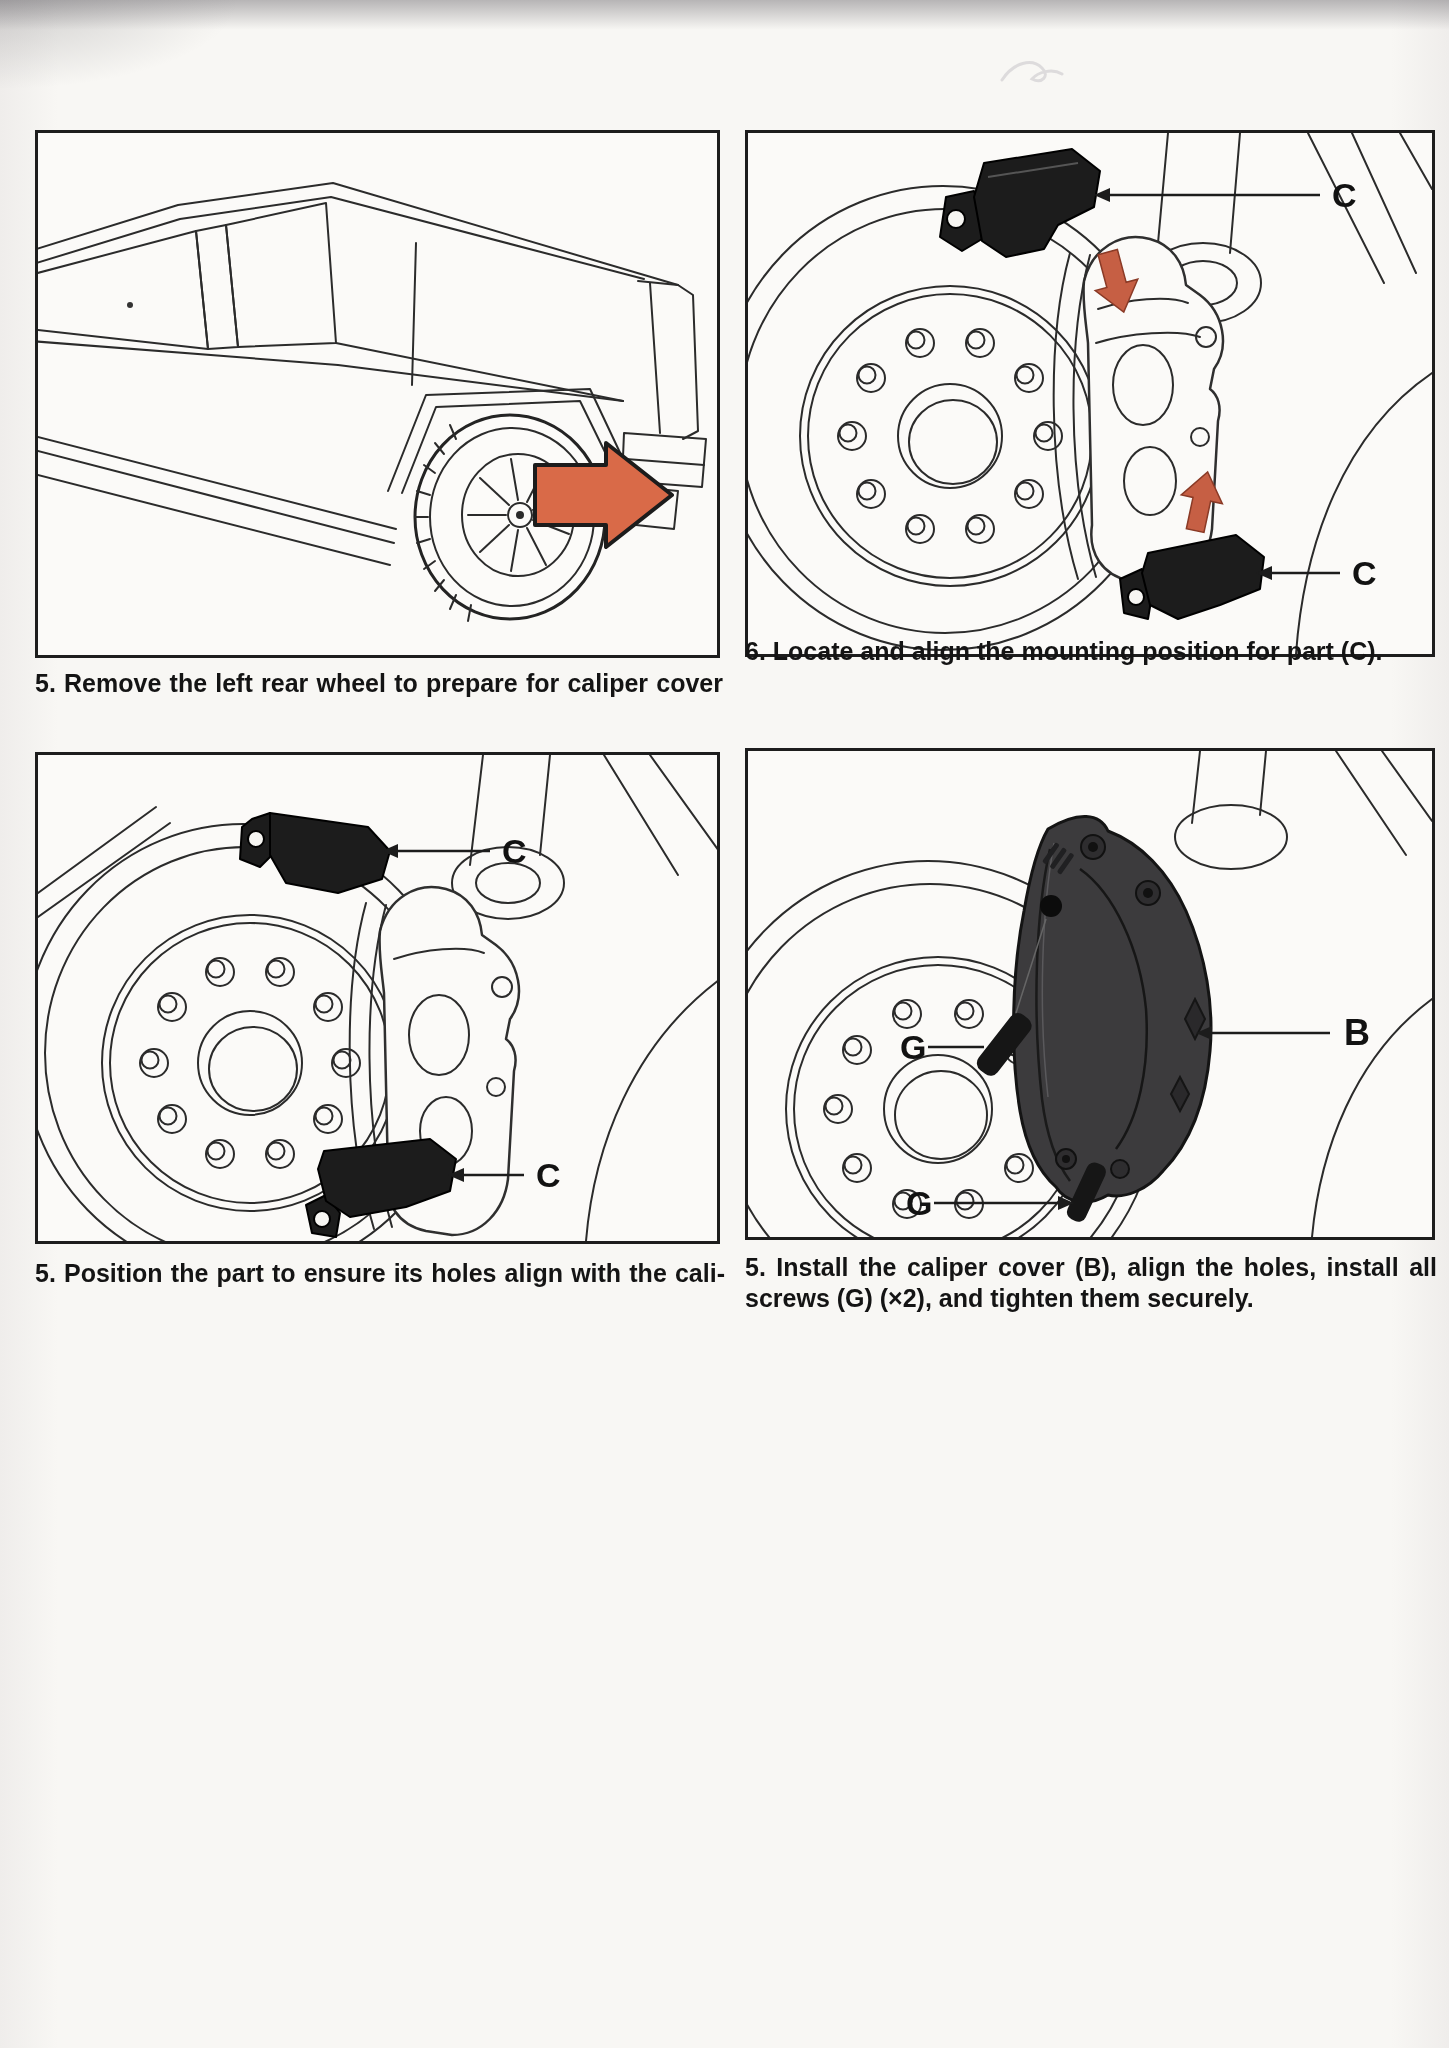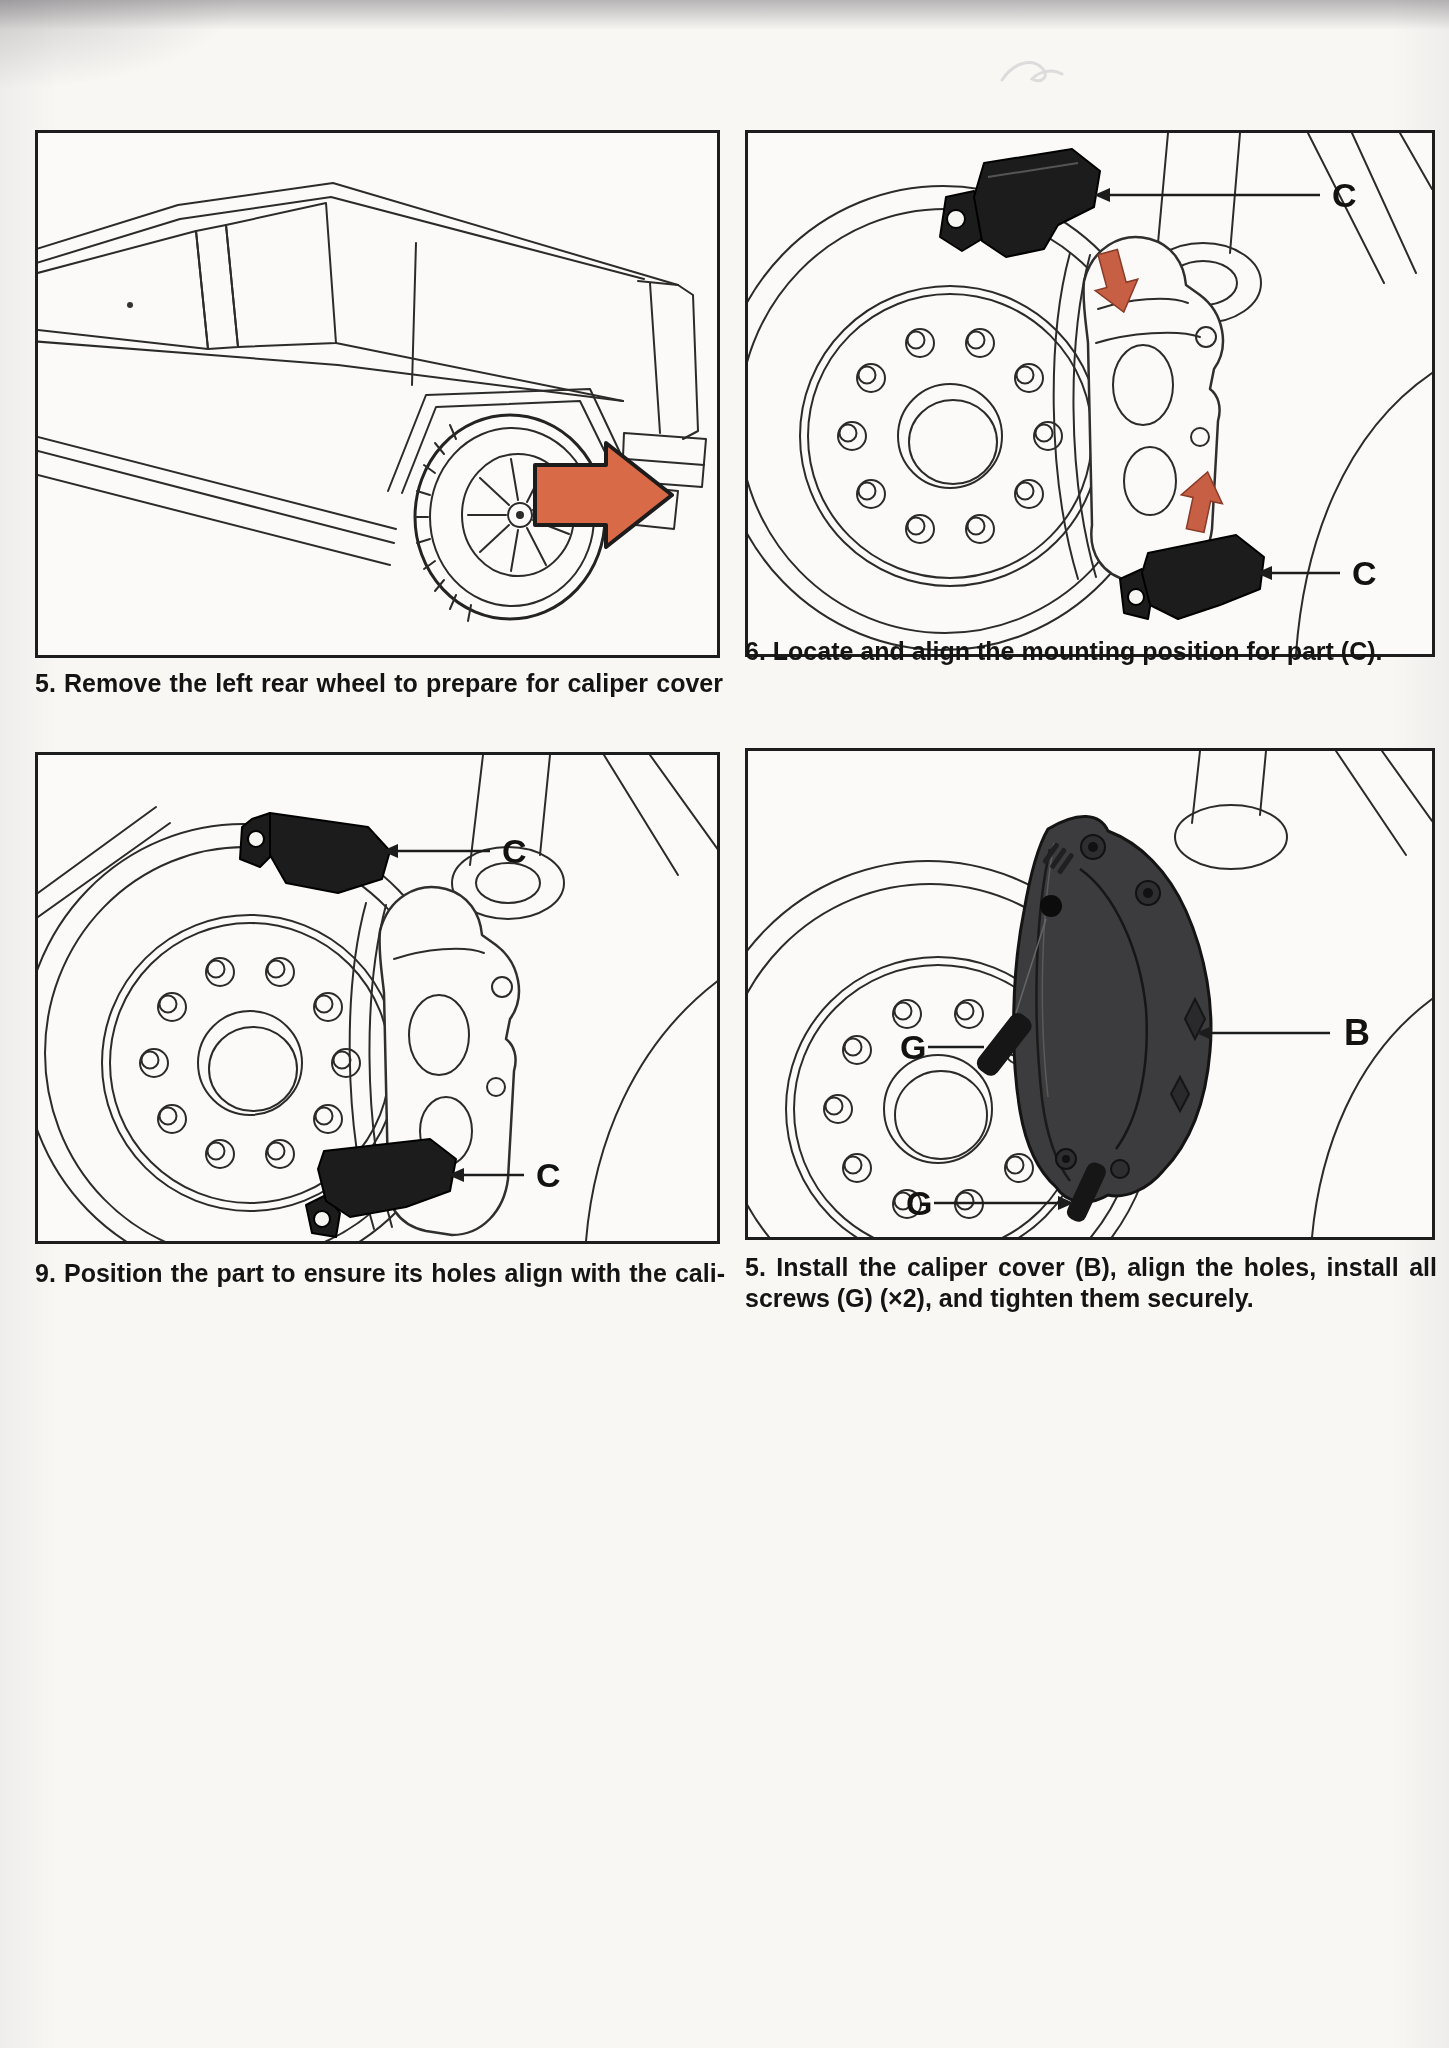--- a/index.html
+++ b/index.html
@@ -329,19 +329,19 @@
       </g>
       <g>
         <text class="lbl" x="158" y="464">G</text>
         <line class="lead" x1="186" y1="452" x2="310" y2="452"></line>
         <polygon points="326,452 310,445 310,459" fill="#1c1c1c"></polygon>
       </g>
     </svg>
   </figure>
 
   <div class="caption" style="left:35px;top:1258px;width:690px;">
-    <span class="cap-line cap-just">9. Position the part to ensure its holes align with the cali-</span>
+    <span class="cap-line cap-just">5. Position the part to ensure its holes align with the cali-</span>
   </div>
   <div class="caption" style="left:745px;top:1252px;width:692px;">
     <span class="cap-line cap-just">5. Install the caliper cover (B), align the holes, install all</span>
     <span class="cap-line">screws (G) (×2), and tighten them securely.</span>
   </div>
 </div>
 
 </body></html>

